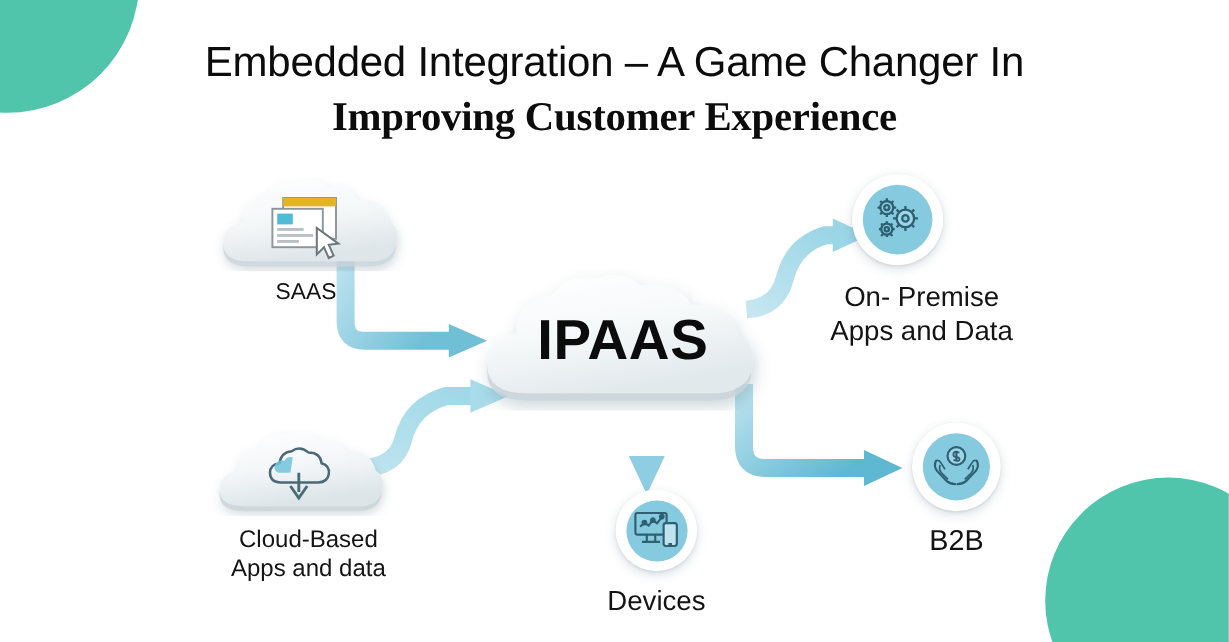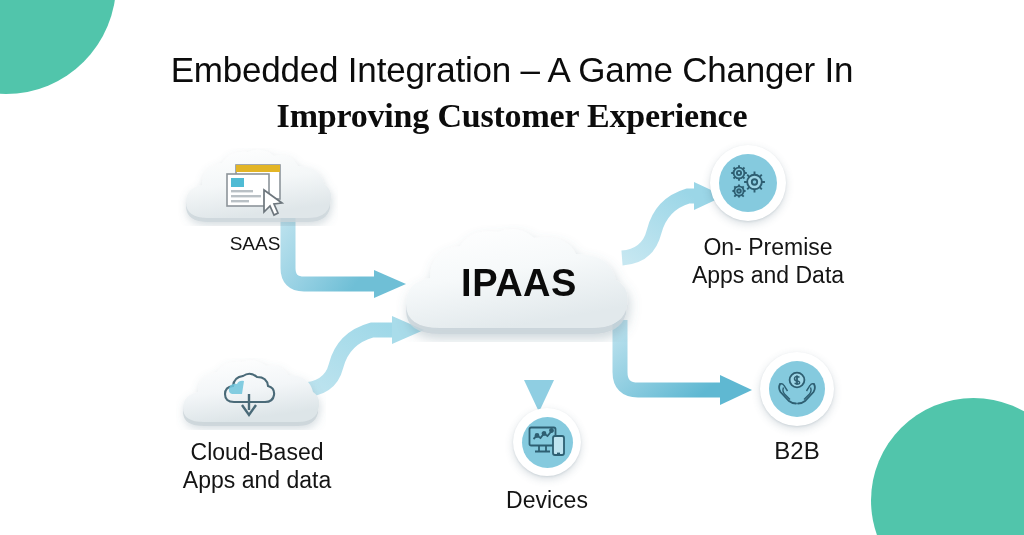--- a/index.html
+++ b/index.html
@@ -20,21 +20,20 @@
   }
   .deco-br {
     right:-52px; bottom:-68px; width:205px; height:205px;
     background:#51C5AB;
   }
 
   
   .title-wrap {
     position:absolute; left:0; right:0; top:32px;
     text-align:center;
-    margin-top:18px;
   }
   .title-line1 {
     font-size:35px; font-weight:400; color:#0c0c0c;
     letter-spacing:-0.2px; line-height:1.16;
   }
   .title-line2 {
     font-size:34px; font-weight:700; color:#0c0c0c;
     letter-spacing:-0.2px; line-height:1.25; margin-top:4px;font-family:Liberation Serif, serif;
   }
 
@@ -63,21 +62,21 @@
     border-radius:50%;
     background:#85CADE;
     display:flex; align-items:center; justify-content:center;
   }
 
   
   .ipaas-text {
     position:absolute; left:0; right:0; top:50%;
     transform:translateY(-50%);
     text-align:center;
-    font-size:38px; font-weight:700; color:#0b0b0b;
+    font-size:47px; font-weight:700; color:#0b0b0b;
     letter-spacing:0.5px;
   }
 
   
   #arrows { position:absolute; inset:0; pointer-events:none; }
 </style>
 </head>
 <body>
 
 <div id="stage">
@@ -198,21 +197,21 @@
 
         <g transform="translate(44,14)">
           <path d="M14 30 Q5 30 5 22 Q5 15 13 14 Q14 5 23 4 Q30 -1 37 5
                    Q47 5 48 14 Q55 16 54 23 Q53 30 45 30 Z" fill="none" stroke="#4A6A78" stroke-width="2.1"></path>
           <path d="M12 22 Q8 21 9 16 Q11 11 17 12 Q19 8 24 9 L22 22 Z" fill="#6FC4DC" opacity="0.85"></path>
           <path d="M29 22 L29 38" stroke="#4A6A78" stroke-width="2.4"></path>
           <path d="M22 33 L29 43 L36 33" fill="none" stroke="#4A6A78" stroke-width="2.4"></path>
         </g>
       </svg>
     </div>
-    <div class="node-label" style="font-size:23px; margin-top:8px;">Cloud-Based
+    <div class="node-label" style="font-size:20px; margin-top:8px;">Cloud-Based
 Apps and data</div>
   </div>
 
   <div class="node" style="left:396px; top:224px; width:246px; height:118px;">
     <svg width="246" height="118" viewBox="0 0 246 118" style="position:absolute; left:0; top:0;">
       <defs>
         <linearGradient id="clh" x1="0.05" y1="0" x2="0.45" y2="1">
           <stop offset="0" stop-color="#ffffff"></stop>
           <stop offset="0.5" stop-color="#f6f9fa"></stop>
           <stop offset="1" stop-color="#e2e9ec"></stop>

